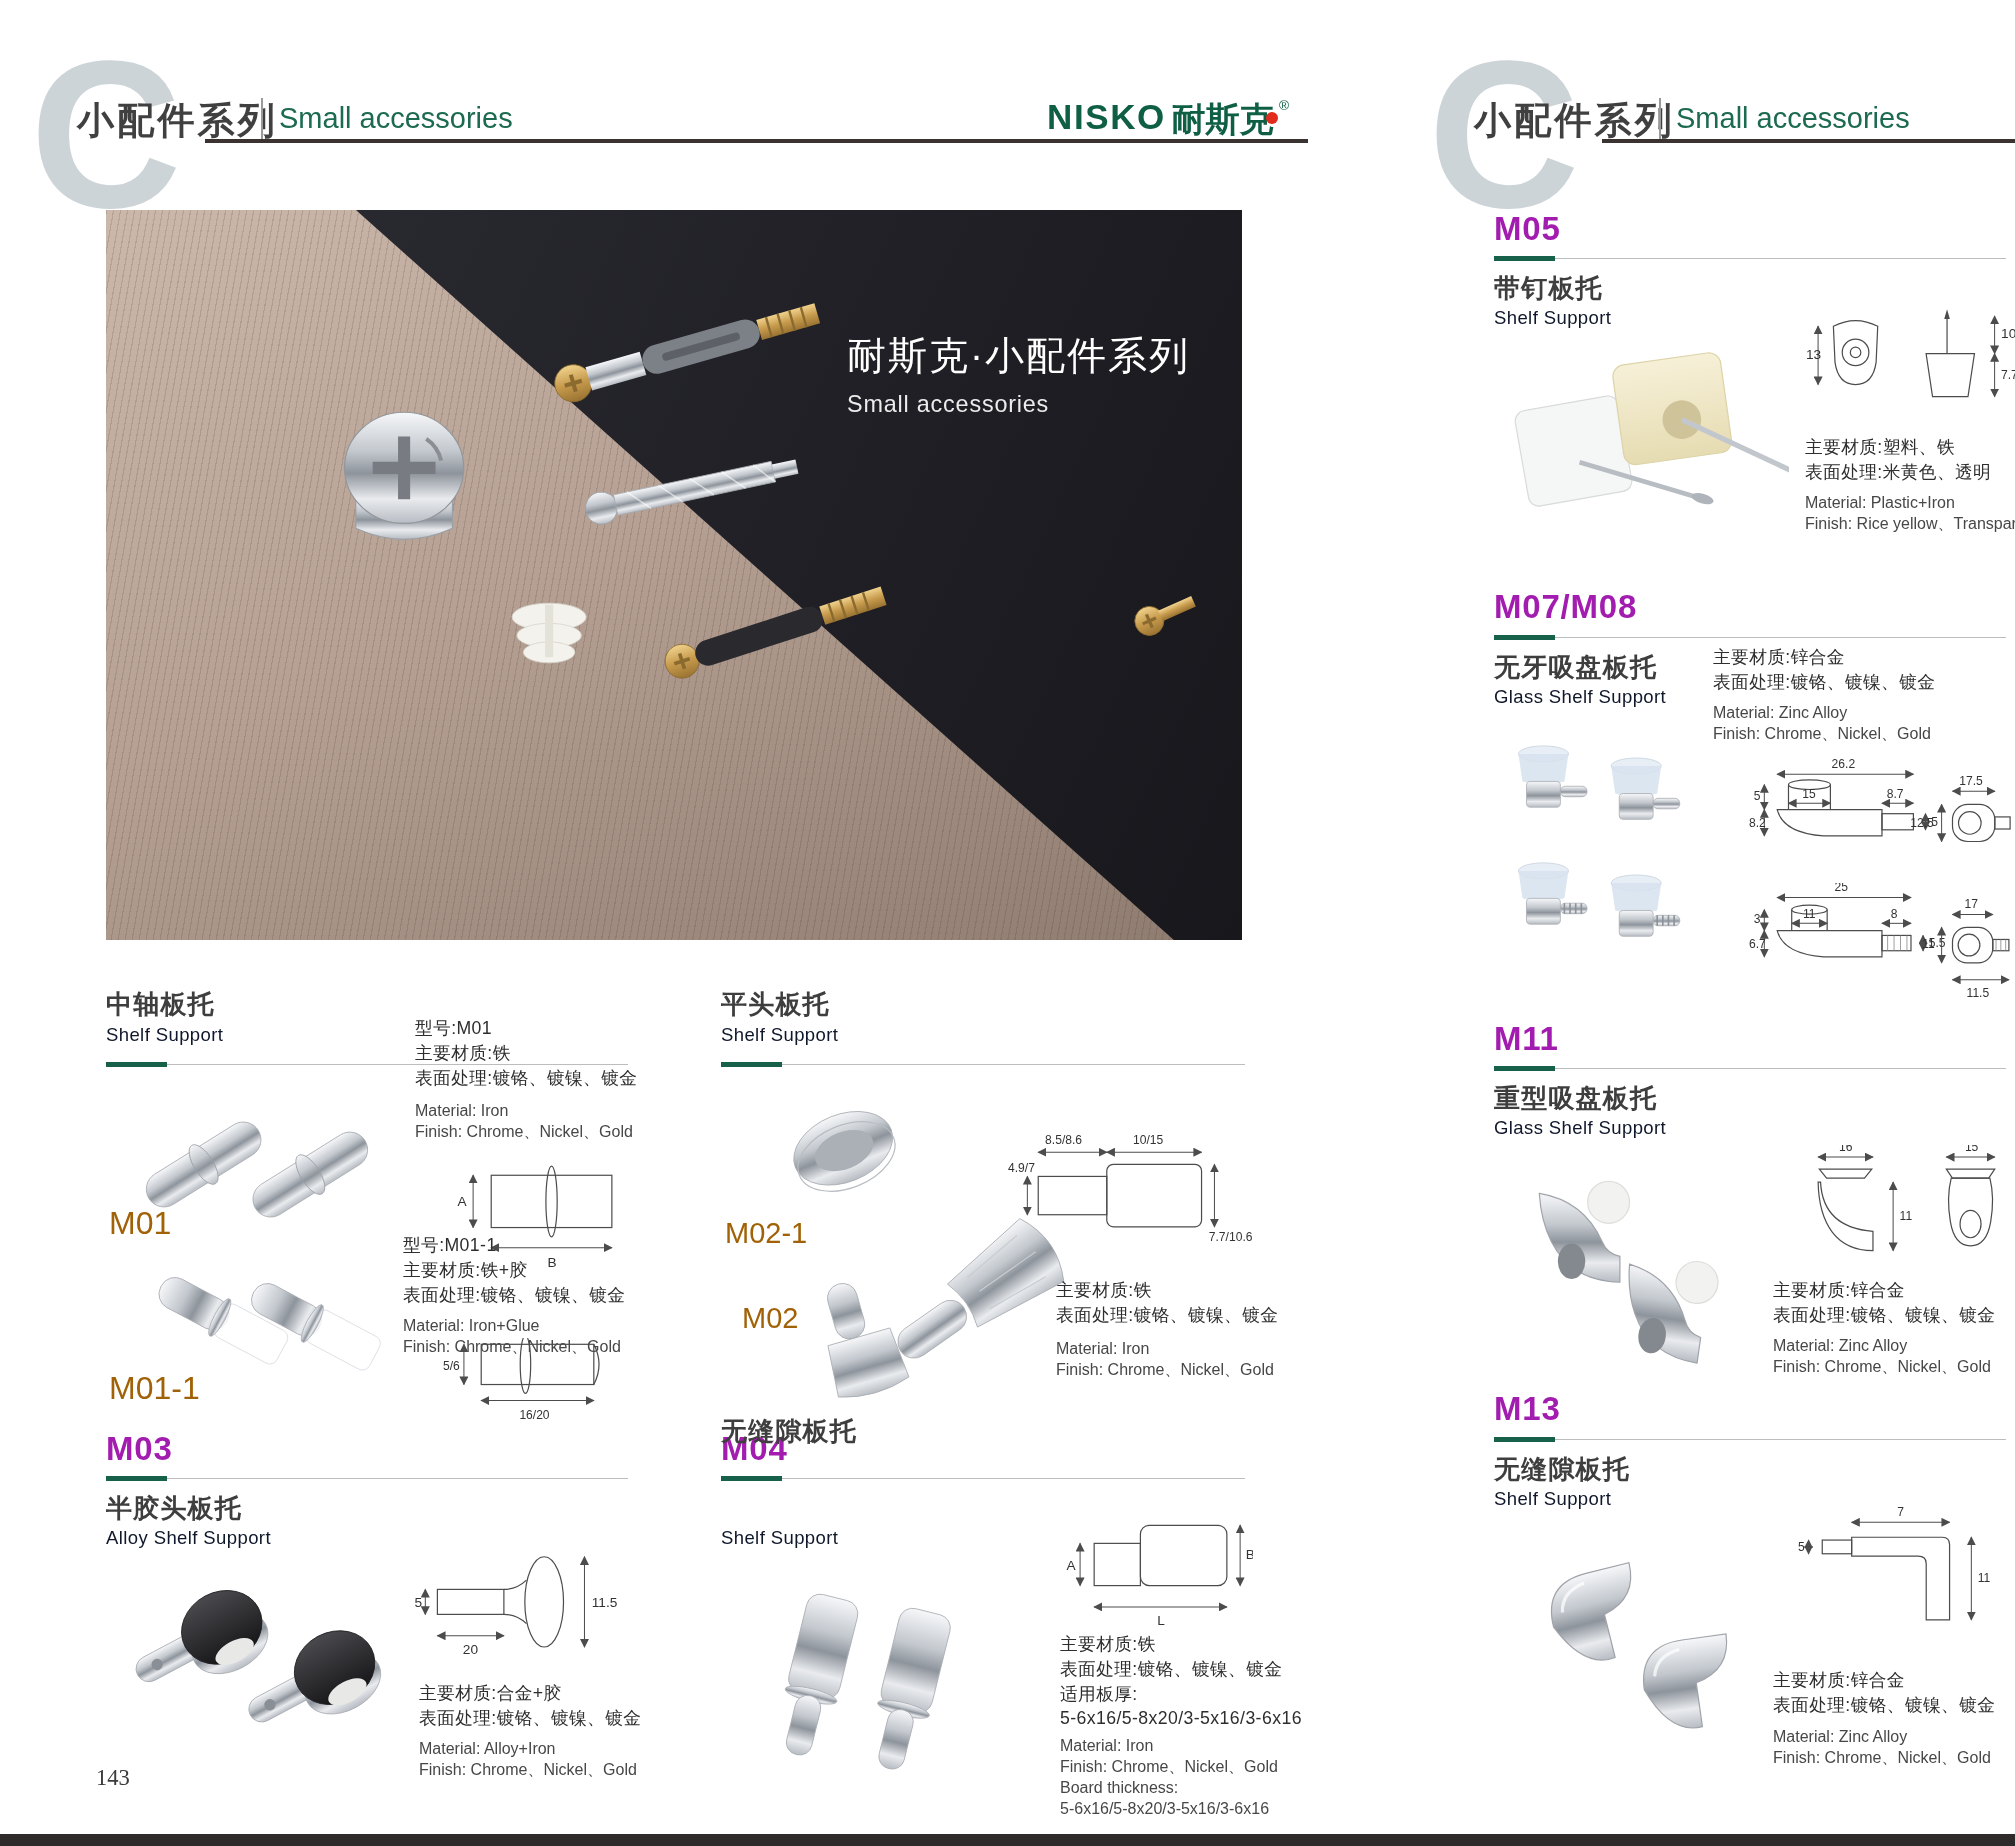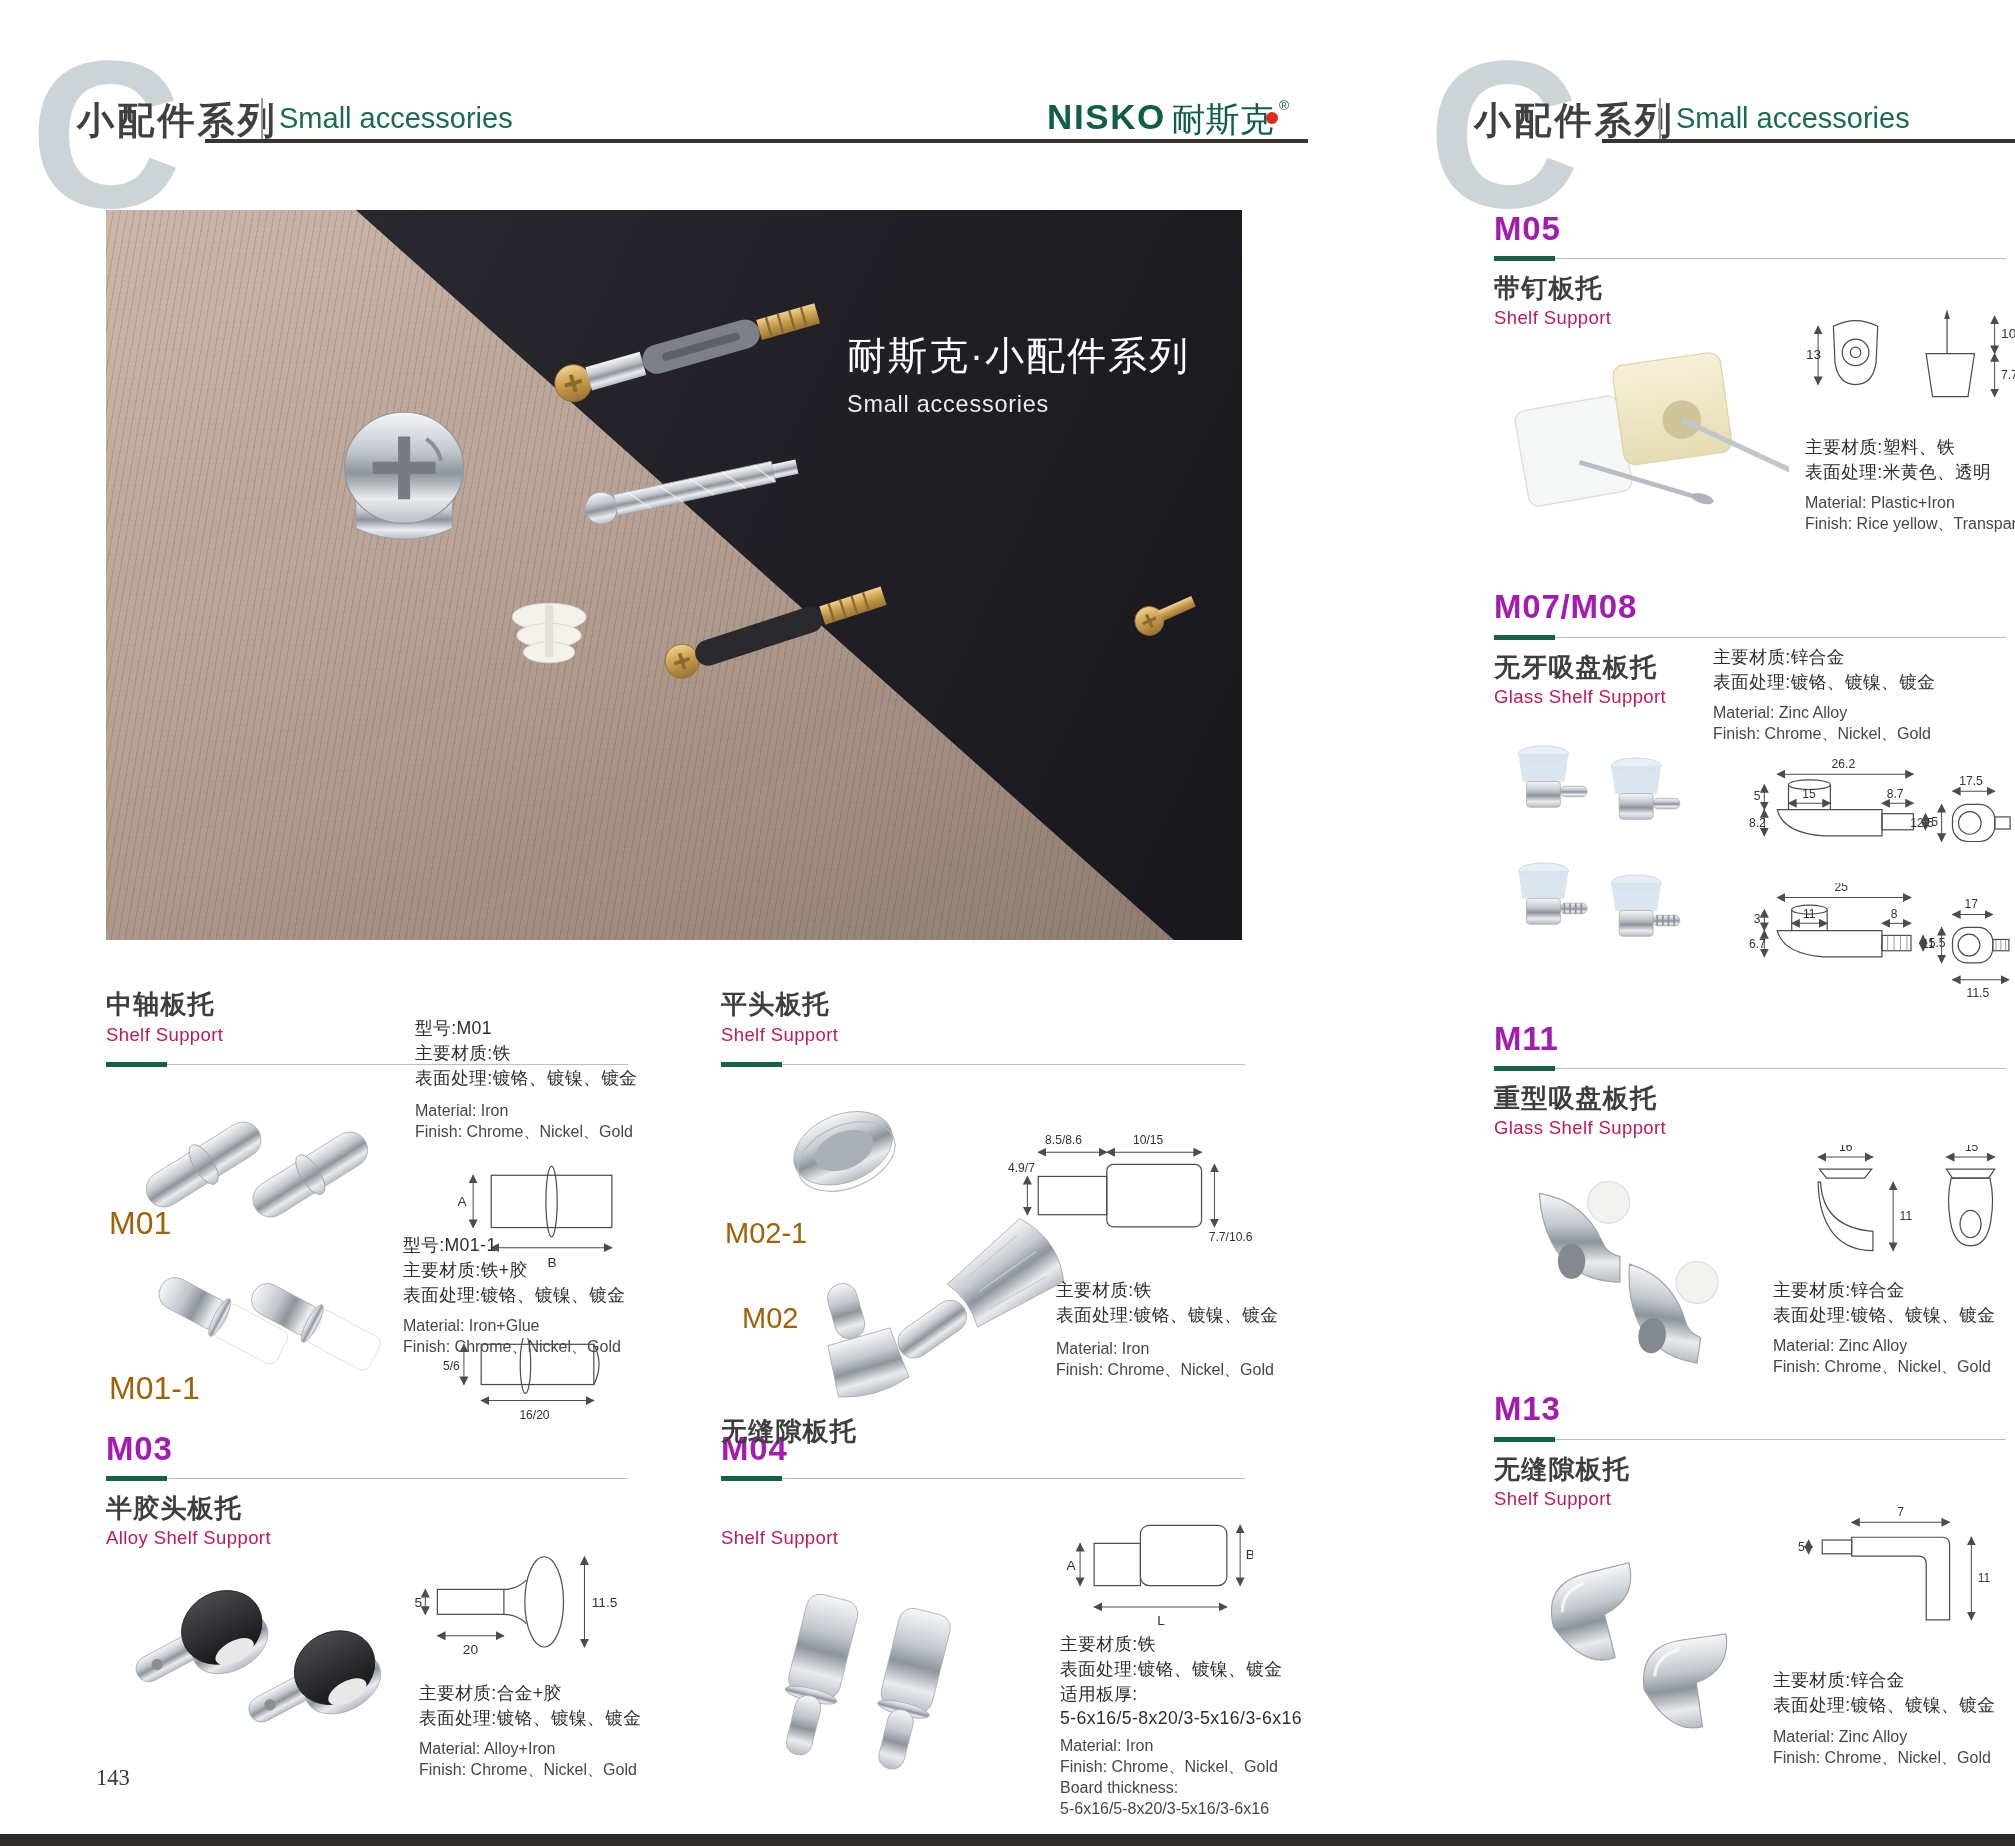--- a/index.html
+++ b/index.html
@@ -7,33 +7,33 @@
          font-family:"Liberation Sans","DejaVu Sans",sans-serif;color:#333;}
   .abs{position:absolute;}
   .cletter{font-size:210px;line-height:177px;font-weight:700;color:#cdd4d8;z-index:0;}
   .ser-cn{font-size:37px;font-weight:700;color:#404040;letter-spacing:3.2px;z-index:2;}
   .ser-div{width:2px;height:42px;background:#9a9a9a;z-index:2;}
   .ser-en{font-size:29px;color:#1c6a4f;z-index:2;}
   .hrule{height:3.6px;background:#3b3332;z-index:2;}
   .logo{display:flex;align-items:flex-start;gap:5.6px;z-index:2;}
   .logo-en{font-size:35px;font-weight:800;color:#0f5f45;letter-spacing:1.6px;position:relative;}
   .logo-dot{position:absolute;width:12px;height:12px;border-radius:50%;background:#e02b1d;right:11.3px;top:15.3px;}
-  .logo-cn{font-size:34px;font-weight:400;color:#0f5f45;}
+  .logo-cn{font-size:34px;font-weight:700;color:#0f5f45;}
   .logo-reg{font-size:13.7px;color:#0f5f45;margin-top:0.8px;}
   .hero{background:linear-gradient(115deg,#2c2c33 0%,#202026 55%,#17171c 100%);overflow:hidden;}
   .wood{position:absolute;left:0;top:0;width:100%;height:100%;
         background:linear-gradient(155deg,#cbb8ab 0%,#b5a093 45%,#8e7b6f 100%);
         clip-path:polygon(0 0,22% 0,94% 100%,0 100%);}
   .wood:after{content:"";position:absolute;inset:0;
         background:repeating-linear-gradient(100deg,rgba(74,52,42,.16) 0 1.2px,rgba(0,0,0,0) 1.2px 6.9px);}
   .hero-text{z-index:3;text-align:left;}
   .hero-t1{font-size:39px;color:#ffffff;letter-spacing:2px;}
   .hero-t2{font-size:23.4px;color:#ececec;margin-top:8px;letter-spacing:0.8px;}
   .t-cn{font-size:26px;font-weight:700;color:#3e3e3e;letter-spacing:1.2px;}
-  .t-en{font-size:18.5px;color:#be185d;letter-spacing:0.4px;}
+  .t-en{font-size:18.5px;color:#0f172a;letter-spacing:0.4px;}
   .t-id{font-size:33px;font-weight:700;color:#a21caf;letter-spacing:0.8px;}
   .lbl{font-size:32px;color:#a16207;}
   .rule{height:1.2px;background:#bdbdbd;}
   .rule:before{content:"";position:absolute;left:0;top:-2px;width:61px;height:4.8px;background:#17604a;}
   .sp-cn div{font-size:17.7px;color:#2e2e2e;line-height:1.4;letter-spacing:0.4px;}
   .sp-en div{font-size:16px;color:#474747;line-height:1.32;}
   .pageno{font-family:"Liberation Serif","DejaVu Serif",serif;font-size:22.6px;color:#3a3a3a;}
   .botbar{left:0;top:1834px;width:2703px;height:12px;background:#2e2b2a;}
   svg text{font-size:34px;fill:#333;font-family:"Liberation Sans","DejaVu Sans",sans-serif;}
   svg text.s30{font-size:30px;}

